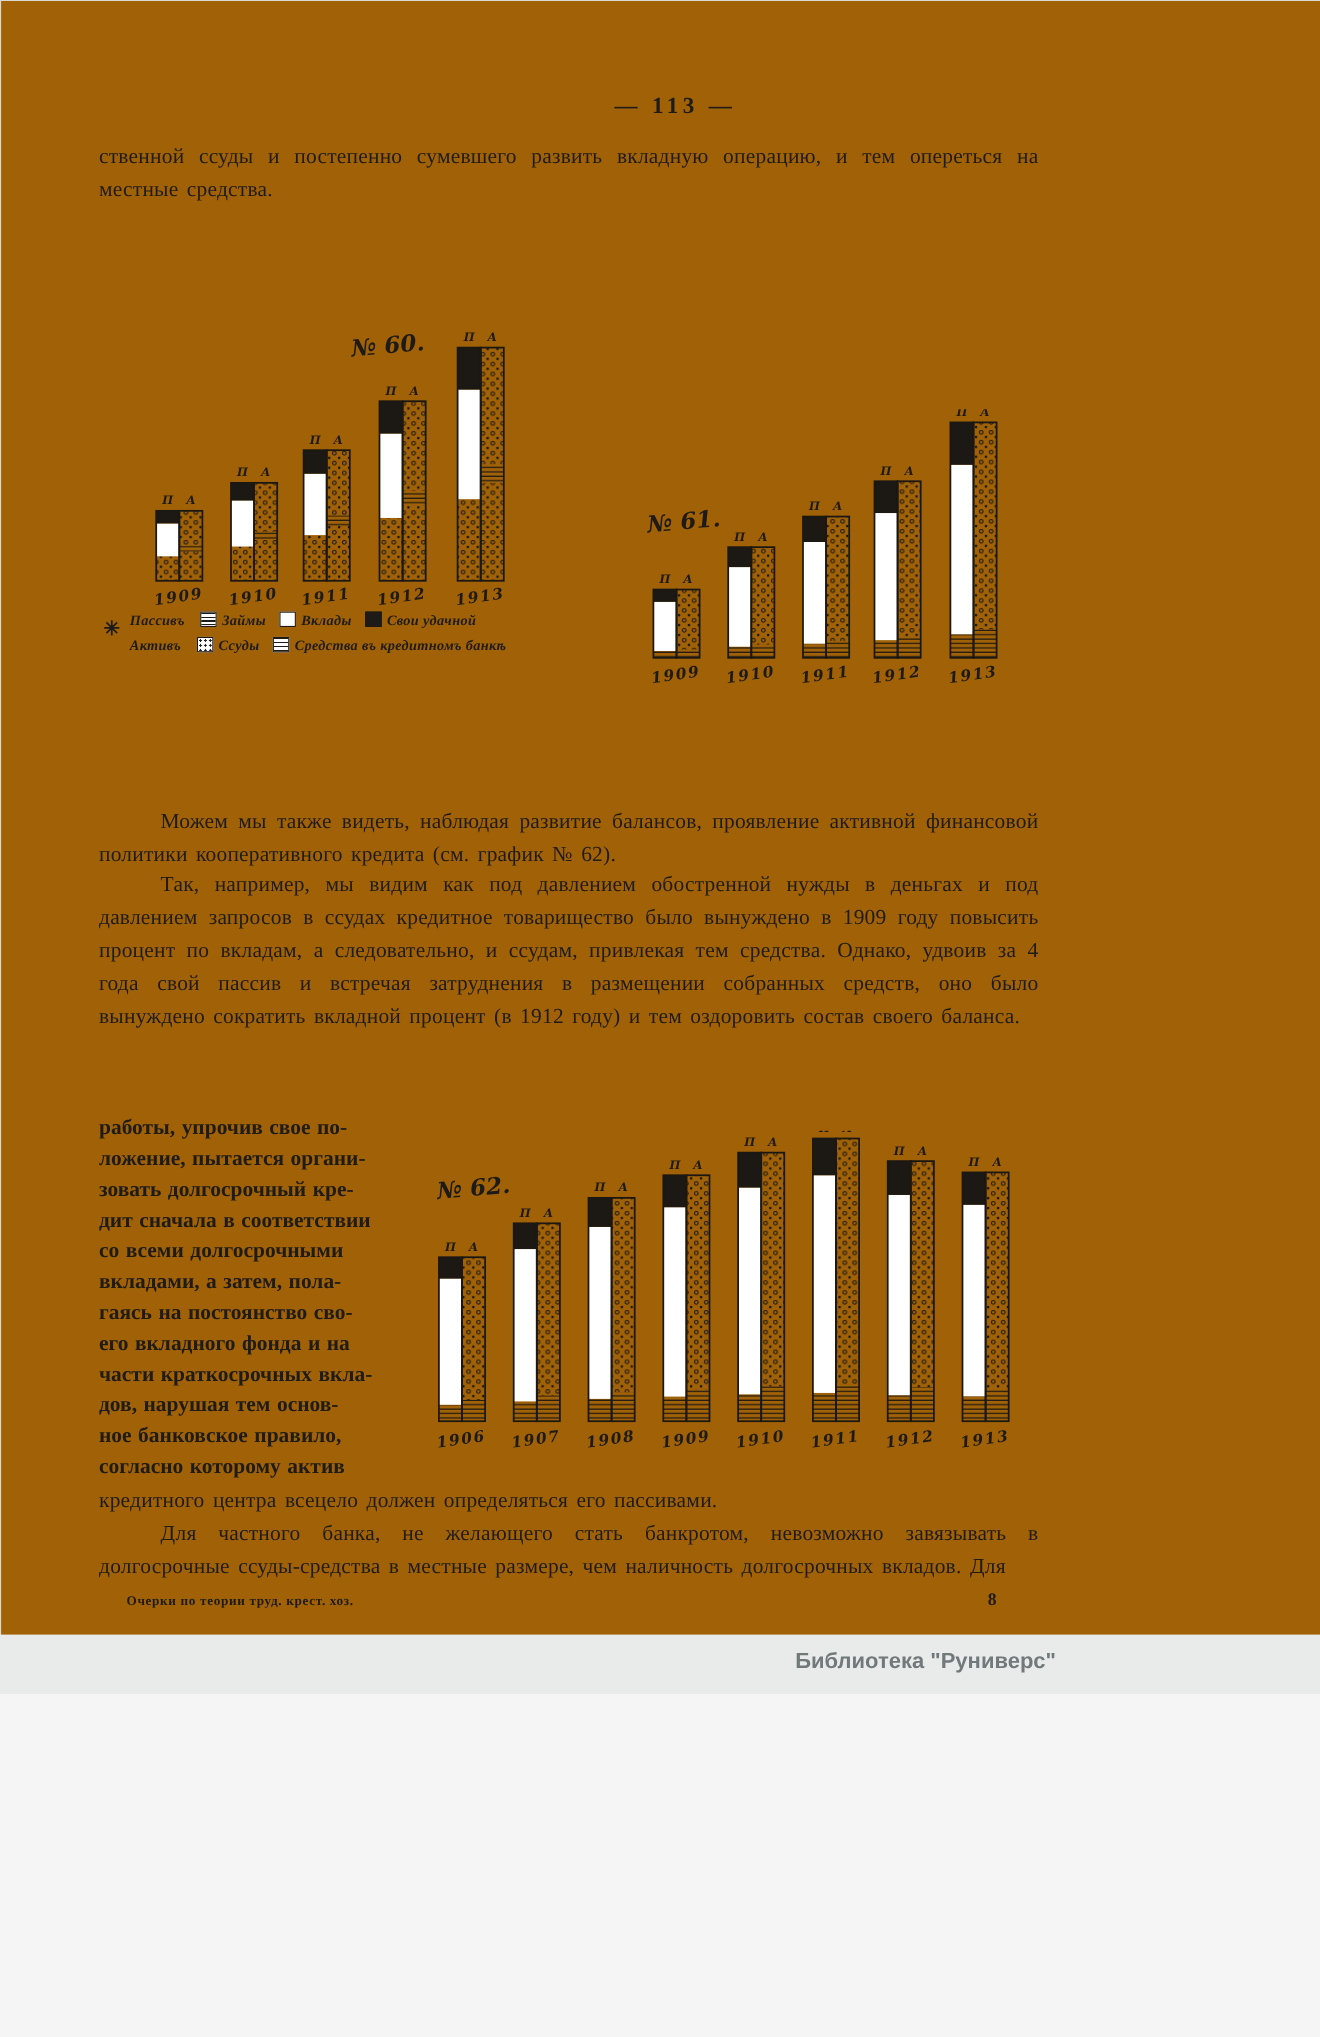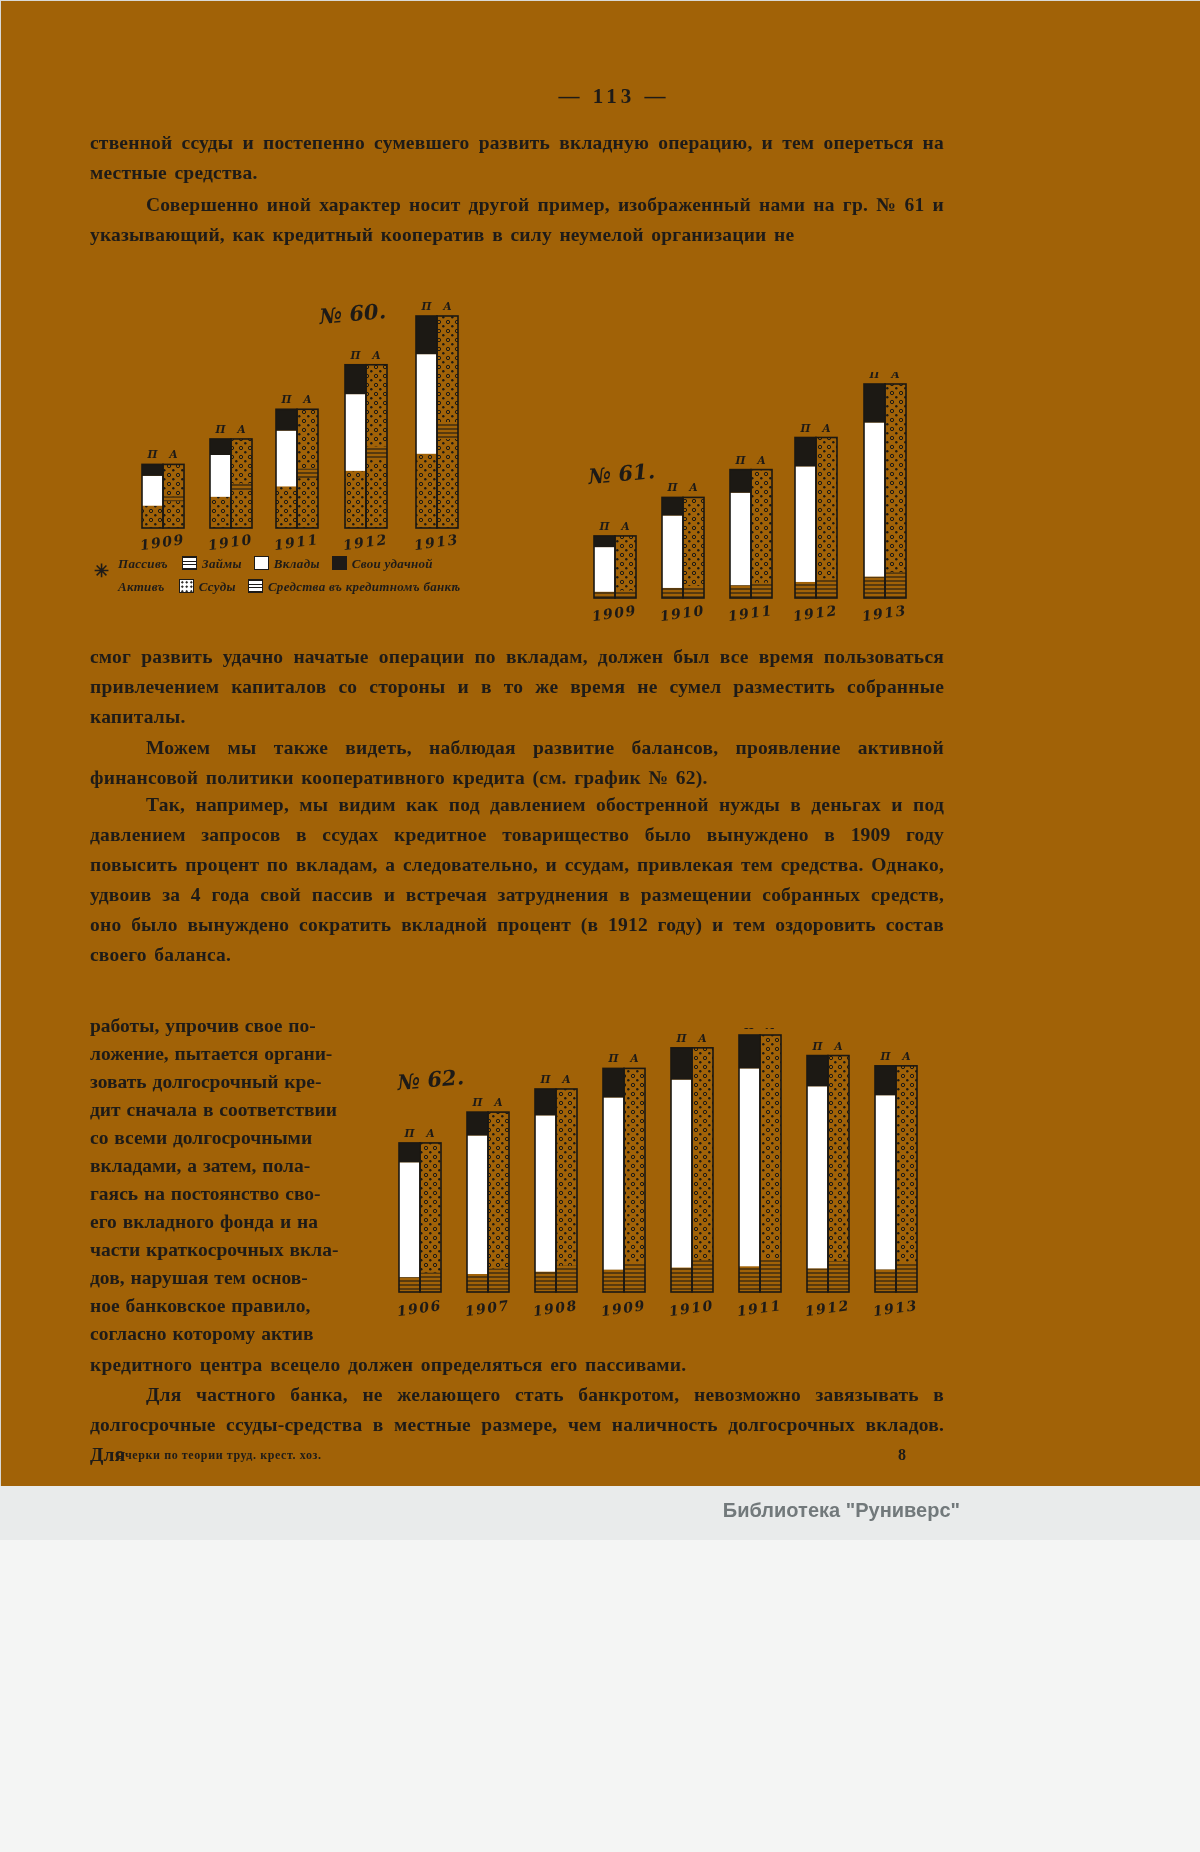--- a/index.html
+++ b/index.html
@@ -7,21 +7,21 @@
     position:relative;width:1200px;height:1852px;background:#a16207;
     overflow:hidden;font-family:"Liberation Serif","DejaVu Serif",serif;
     color:#1e1b18;box-shadow:inset 0 0 0 1px #d9d9d6;padding-left:28px;
   }
   .pageno{
     position:absolute;top:84px;left:0;width:100%;text-align:center;
     font-size:21px;font-weight:700;letter-spacing:4px;margin:0;
   }
   .para{
     position:absolute;left:90px;width:854px;margin:0;
-    font-size:19.5px;font-weight:700;line-height:30px;
+    font-size:19.5px;font-weight:400;line-height:30px;
     text-align:justify;word-spacing:2.5px;letter-spacing:.2px;
   }
   .indent{text-indent:56px;}
   .leftcol{
     position:absolute;left:90px;top:1012px;width:306px;margin:0;
     font-size:19.5px;font-weight:700;line-height:28px;white-space:pre-line;
     text-align:left;word-spacing:1px;
   }
   .figure{position:absolute;margin:0;}
   svg text{fill:#1d1a17;}
@@ -66,21 +66,20 @@
       <line x1="0" y1="1" x2="6" y2="1" stroke="#1b1813" stroke-width="1.1"></line>
     </pattern>
   </defs>
 </svg>
 
 <div class="page">
 
   <p class="pageno">— 113 —</p>
 
   <p class="para" style="top:128px">ственной ссуды и постепенно сумевшего развить вкладную операцию, и тем опереться на местные средства.</p>
-  <p class="para indent" style="top:190px">Совершенно иной характер носит другой пример, изображенный нами на гр. № 61 и указывающий, как кредитный кооператив в силу неумелой организации не</p>
 
   <figure class="figure" style="left:112px;top:292px">
     <svg id="svg-60" width="400" height="266">
         <text x="208" y="32" class="chart-label" transform="rotate(-5 208 32)">№ 60.</text>
         <rect x="30" y="213.74" width="21" height="22.259999999999998" fill="url(#pat-dots)"></rect>
         <rect x="30" y="183.848" width="21" height="29.891999999999996" fill="#ffffff"></rect>
         <rect x="30" y="172.4" width="21" height="11.447999999999999" fill="#1c1914"></rect>
         <rect x="30" y="172.4" width="21" height="63.599999999999994" fill="none" stroke="#1b1813" stroke-width="1.6"></rect>
         <rect x="51" y="209.288" width="21" height="26.711999999999996" fill="url(#pat-dots)"></rect>
         <rect x="51" y="204.20000000000002" width="21" height="5.088" fill="url(#pat-hatch)"></rect>
@@ -191,21 +190,20 @@
         <rect x="281" y="12" width="21" height="214" fill="none" stroke="#1b1813" stroke-width="1.6"></rect>
         <rect x="302" y="200.32" width="21" height="25.68" fill="url(#pat-hatch)"></rect>
         <rect x="302" y="12" width="21" height="188.32" fill="url(#pat-dots)"></rect>
         <rect x="302" y="12" width="21" height="214" fill="none" stroke="#1b1813" stroke-width="1.6"></rect>
         <text x="291.5" y="6" text-anchor="middle" class="bar-letter">П</text>
         <text x="312.5" y="6" text-anchor="middle" class="bar-letter">А</text>
         <text x="302" y="246" text-anchor="middle" class="year-label" transform="rotate(-8 302 246)">1913</text>
       </svg>
   </figure>
 
-  <p class="para" style="top:642px">смог развить удачно начатые операции по вкладам, должен был все время пользоваться привлечением капиталов со стороны и в то же время не сумел разместить собранные капиталы.</p>
   <p class="para indent" style="top:733px">Можем мы также видеть, наблюдая развитие балансов, проявление активной финансовой политики кооперативного кредита (см. график № 62).</p>
   <p class="para indent" style="top:790px">Так, например, мы видим как под давлением обостренной нужды в деньгах и под давлением запросов в ссудах кредитное товарищество было вынуждено в 1909 году повысить процент по вкладам, а следовательно, и ссудам, привлекая тем средства. Однако, удвоив за 4 года свой пассив и встречая затруднения в размещении собранных средств, оно было вынуждено сократить вкладной процент (в 1912 году) и тем оздоровить состав своего баланса.</p>
 
   <p class="leftcol">работы, упрочив свое по-
 ложение, пытается органи-
 зовать долгосрочный кре-
 дит сначала в соответствии
 со всеми долгосрочными
 вкладами, а затем, пола-
 гаясь на постоянство сво-

